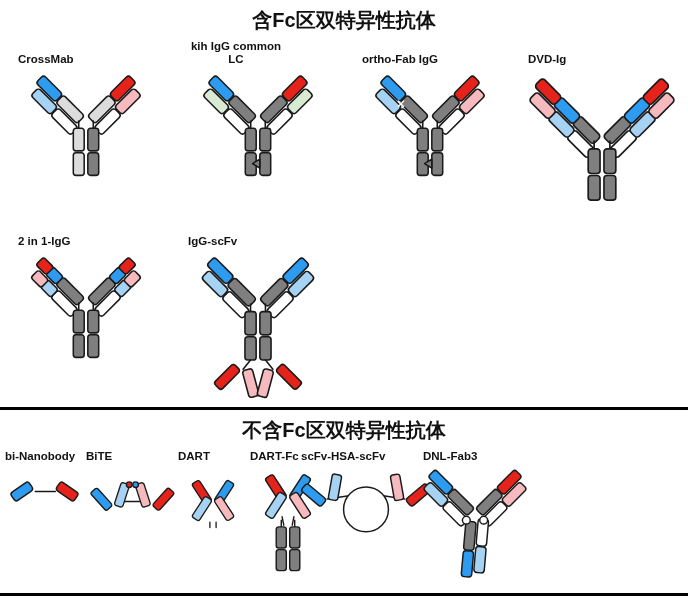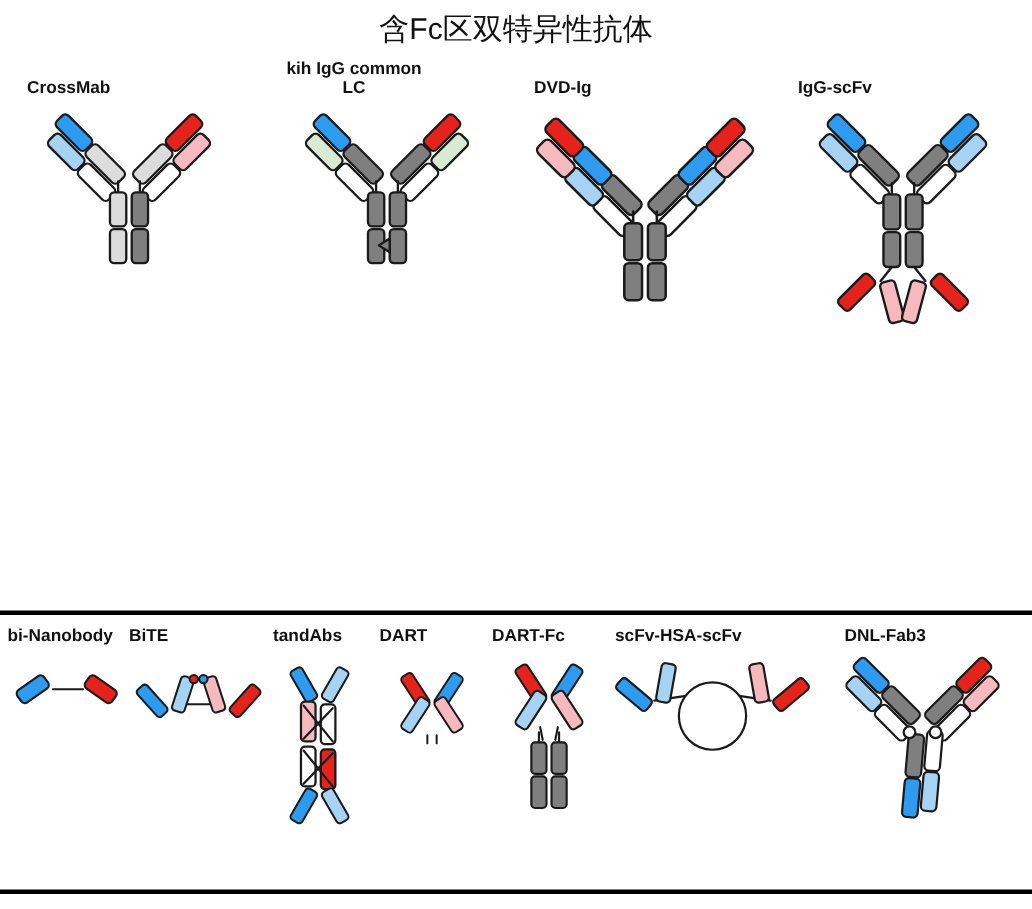--- a/index.html
+++ b/index.html
@@ -1,19 +1,19 @@
 <!DOCTYPE html>
 <html style="--blue: #2D9BF0; --lightblue: #A6D3F3; --red: #E5231B; --pink: #F6B9BD; --gray: #7F7F7F; --lightgray: #DCDCDC; --white: #FFFFFF; --palegreen: #D9EAD3; --outline: #1A1A1A;"><head>
 <meta charset="utf-8">
 <style>
   *{box-sizing:border-box}
   html,body{margin:0;padding:0;background:#fff}
   .page{width:688px;height:606px;background:#fff;position:relative;overflow:hidden;
         font-family:"Liberation Sans","DejaVu Sans",sans-serif;color:#111}
-  .section-title{text-align:center;font-size:20px;font-weight:400;margin:8px 0 0 0;line-height:1.2}
+  .section-title{text-align:center;font-size:20px;font-weight:700;margin:8px 0 0 0;line-height:1.2}
   .grid{display:grid;justify-items:center}
   .grid-top{grid-template-columns:repeat(4,172px);padding-top:8px;row-gap:14px}
   .grid-bottom{grid-template-columns:94px 80px 78px 72px 84px 134px 146px;padding-top:4px}
   .cell{display:flex;flex-direction:column;align-items:flex-start}
   .label{font-weight:700;font-size:11.5px;text-align:center;line-height:1.18;height:30px;
          display:flex;align-items:flex-end;justify-content:center;max-width:92px;padding-bottom:3px}
   .grid-bottom .label{height:22px;max-width:none;padding-bottom:4px}
   .sec-fc{height:399px}
   .divider{width:100%;height:3px;background:#000}
   .bottom-rule{position:absolute;left:0;bottom:10px;width:100%;height:3px;background:#000}
@@ -87,50 +87,69 @@
         <div class="label">kih IgG common LC</div>
         <svg class="ab" width="136" height="111" viewBox="0 0 150 122" role="img">
           <use href="#arm" transform="translate(66,58) rotate(-45)" style="--id:var(--blue);--od:var(--palegreen);--ip:var(--gray);--op:var(--white)"></use>
           <use href="#arm" transform="translate(84,58) scale(-1,1) rotate(-45)" style="--id:var(--red);--od:var(--palegreen);--ip:var(--gray);--op:var(--white)"></use>
           <use href="#fc" transform="translate(75,62)" style="--fl:var(--gray);--fr:var(--gray)"></use>
           <path d="M77,98 l-8,5 l8,5 z" fill="var(--gray)"></path>
         </svg>
       </div>
 
 
+      <div class="cell">
+        <div class="label">ortho-Fab IgG</div>
+        <svg class="ab" width="136" height="111" viewBox="0 0 150 122" role="img">
+          <use href="#arm" transform="translate(66,58) rotate(-45)" style="--id:var(--blue);--od:var(--lightblue);--ip:var(--gray);--op:var(--white)"></use>
+          <use href="#arm" transform="translate(84,58) scale(-1,1) rotate(-45)" style="--id:var(--red);--od:var(--pink);--ip:var(--gray);--op:var(--white)"></use>
+          <use href="#fc" transform="translate(75,62)" style="--fl:var(--gray);--fr:var(--gray)"></use>
+          <path d="M77,98 l-8,5 l8,5 z" fill="var(--gray)"></path>
+          <path d="M40,34 l6,6 M46,34 l-6,6" stroke="#fff" stroke-width="1.4"></path>
+        </svg>
+      </div>
 
       <div class="cell">
         <div class="label">DVD-Ig</div>
         <svg class="ab" width="148" height="138" viewBox="0 0 150 140" role="img">
           <use href="#arm3" transform="translate(66,74) rotate(-45)" style="--iv:var(--red);--im:var(--blue);--ip:var(--gray);--ov:var(--pink);--om:var(--lightblue);--op:var(--white)"></use>
           <use href="#arm3" transform="translate(84,74) scale(-1,1) rotate(-45)" style="--iv:var(--red);--im:var(--blue);--ip:var(--gray);--ov:var(--pink);--om:var(--lightblue);--op:var(--white)"></use>
           <use href="#fc" transform="translate(75,78)" style="--fl:var(--gray);--fr:var(--gray)"></use>
         </svg>
       </div>
 
+      <div class="cell">
+        <div class="label">2 in 1-IgG</div>
+        <svg class="ab" width="136" height="111" viewBox="0 0 150 122" role="img">
+          <use href="#armsplit" transform="translate(66,58) rotate(-45)" style="--idt:var(--red);--idb:var(--blue);--odt:var(--pink);--odb:var(--lightblue);--ip:var(--gray);--op:var(--white)"></use>
+          <use href="#armsplit" transform="translate(84,58) scale(-1,1) rotate(-45)" style="--idt:var(--red);--idb:var(--blue);--odt:var(--pink);--odb:var(--lightblue);--ip:var(--gray);--op:var(--white)"></use>
+          <use href="#fc" transform="translate(75,62)" style="--fl:var(--gray);--fr:var(--gray)"></use>
+        </svg>
+      </div>
 
       <div class="cell">
         <div class="label">IgG-scFv</div>
         <svg class="ab" width="140" height="149" viewBox="0 0 150 160" role="img">
           <use href="#arm" transform="translate(66,58) rotate(-45)" style="--id:var(--blue);--od:var(--lightblue);--ip:var(--gray);--op:var(--white)"></use>
           <use href="#arm" transform="translate(84,58) scale(-1,1) rotate(-45)" style="--id:var(--blue);--od:var(--lightblue);--ip:var(--gray);--op:var(--white)"></use>
           <use href="#fc" transform="translate(75,62)" style="--fl:var(--gray);--fr:var(--gray)"></use>
           <path d="M67,116 L59,126 M83,116 L91,126"></path>
           <use href="#scfv" transform="translate(57,128) rotate(195)" style="--sa:var(--pink);--sb:var(--red)"></use>
           <use href="#scfv" transform="translate(93,128) rotate(165)" style="--sa:var(--red);--sb:var(--pink)"></use>
         </svg>
       </div>
 
 
     </div>
   </section>
 
   <div class="divider"></div>
 
   <section>
+    <h1 class="section-title">不含Fc区双特异性抗体</h1>
 
     <div class="grid grid-bottom">
 
       <div class="cell">
         <div class="label">bi-Nanobody</div>
         <svg class="ab" width="84" height="47" viewBox="0 0 100 56" role="img">
           <path d="M36,28 L60,28"></path>
           <rect x="14" y="15" width="12" height="26" rx="3.5" transform="rotate(55 20 28)" fill="var(--blue)"></rect>
           <rect x="68" y="15" width="12" height="26" rx="3.5" transform="rotate(-55 74 28)" fill="var(--red)"></rect>
         </svg>
@@ -140,33 +159,20 @@
         <div class="label">BiTE</div>
         <svg class="ab" width="96" height="51" viewBox="0 0 120 64" role="img">
           <path d="M38,42 L78,42"></path>
           <use href="#scfv" transform="translate(34,46) rotate(-12)" style="--sa:var(--blue);--sb:var(--lightblue)"></use>
           <use href="#scfv" transform="translate(82,46) rotate(12)" style="--sa:var(--pink);--sb:var(--red)"></use>
           <circle cx="54" cy="21" r="3.5" fill="var(--red)"></circle>
           <circle cx="62" cy="21" r="3.5" fill="var(--blue)"></circle>
         </svg>
       </div>
 
-      <div class="cell">
-        <div class="label">tandAbs</div>
-        <svg class="ab" width="62" height="120" viewBox="0 0 70 136" role="img">
-          <use href="#scfv" transform="translate(35,32) scale(0.9)" style="--sa:var(--blue);--sb:var(--lightblue)"></use>
-          <rect x="21" y="36" width="11" height="30" rx="3" fill="var(--pink)"></rect>
-          <rect x="36" y="38" width="11" height="30" rx="3" fill="var(--white)"></rect>
-          <path d="M23,39 L45,66 M45,41 L23,64"></path>
-          <rect x="21" y="70" width="11" height="30" rx="3" fill="var(--white)"></rect>
-          <rect x="36" y="72" width="11" height="30" rx="3" fill="var(--red)"></rect>
-          <path d="M23,73 L45,100 M45,75 L23,98"></path>
-          <use href="#scfv" transform="translate(35,106) rotate(180) scale(0.9)" style="--sa:var(--lightblue);--sb:var(--blue)"></use>
-        </svg>
-      </div>
 
       <div class="cell">
         <div class="label">DART</div>
         <svg class="ab" width="70" height="65" viewBox="0 0 90 84" role="img">
           <use href="#dartx" transform="translate(45,42)" style="--da:var(--red);--db:var(--blue);--dc:var(--lightblue);--dd:var(--pink)"></use>
           <path d="M41,70 l0,7 M49,70 l0,7"></path>
         </svg>
       </div>
 
       <div class="cell">

